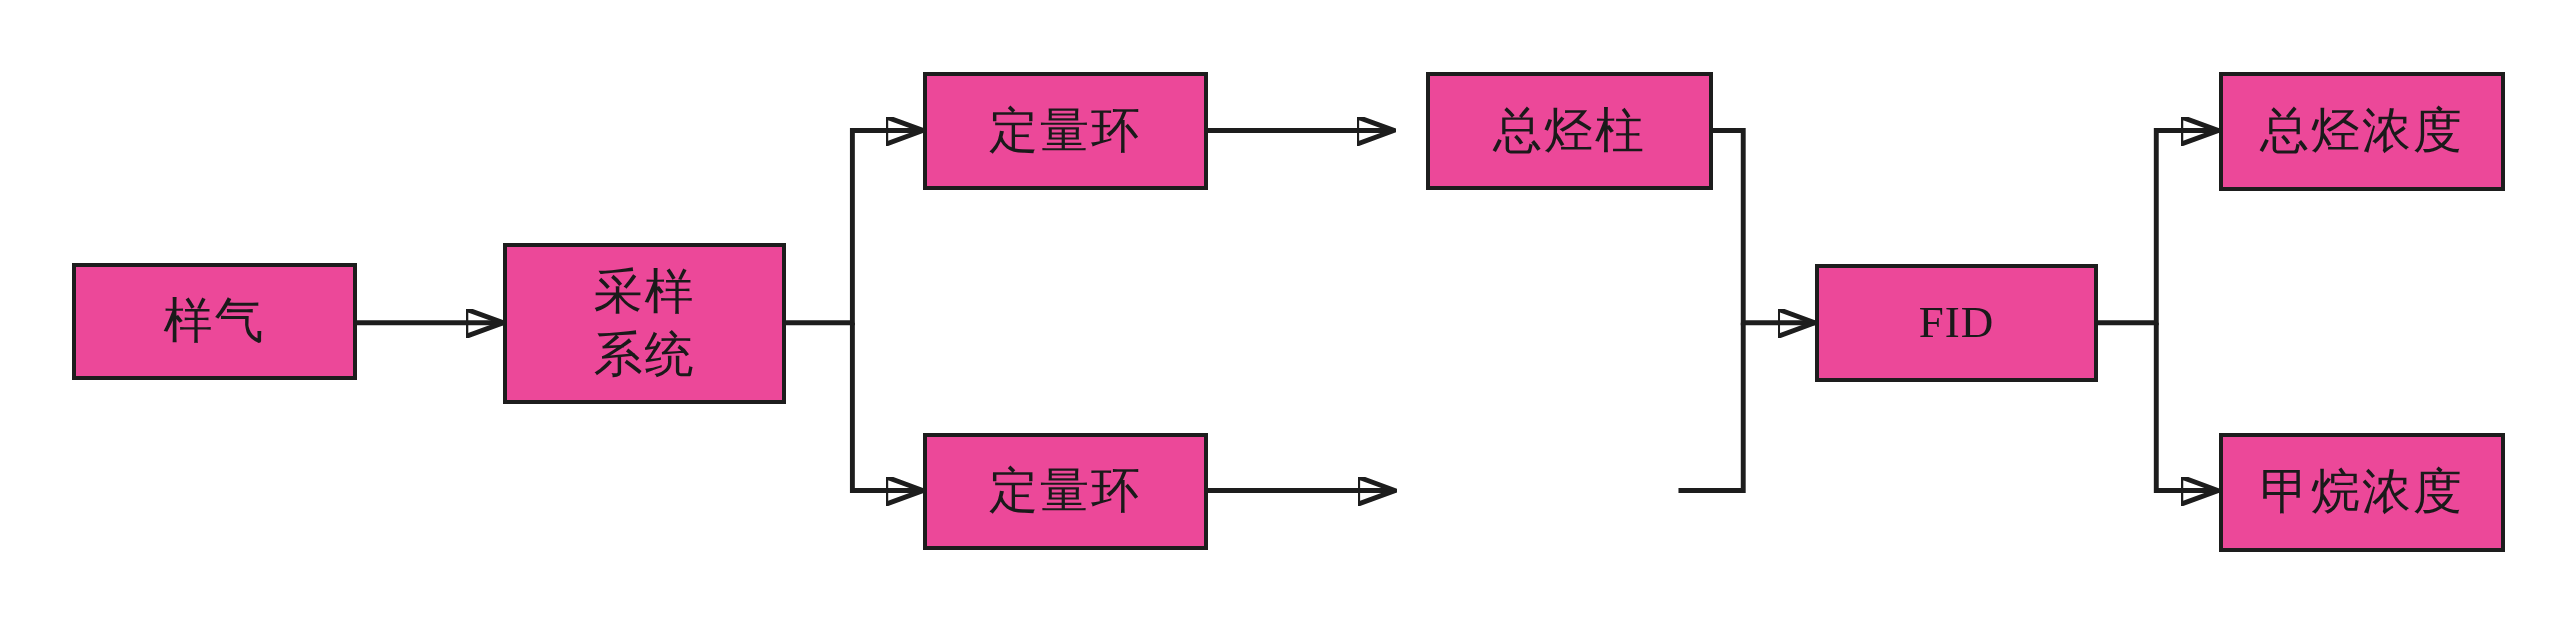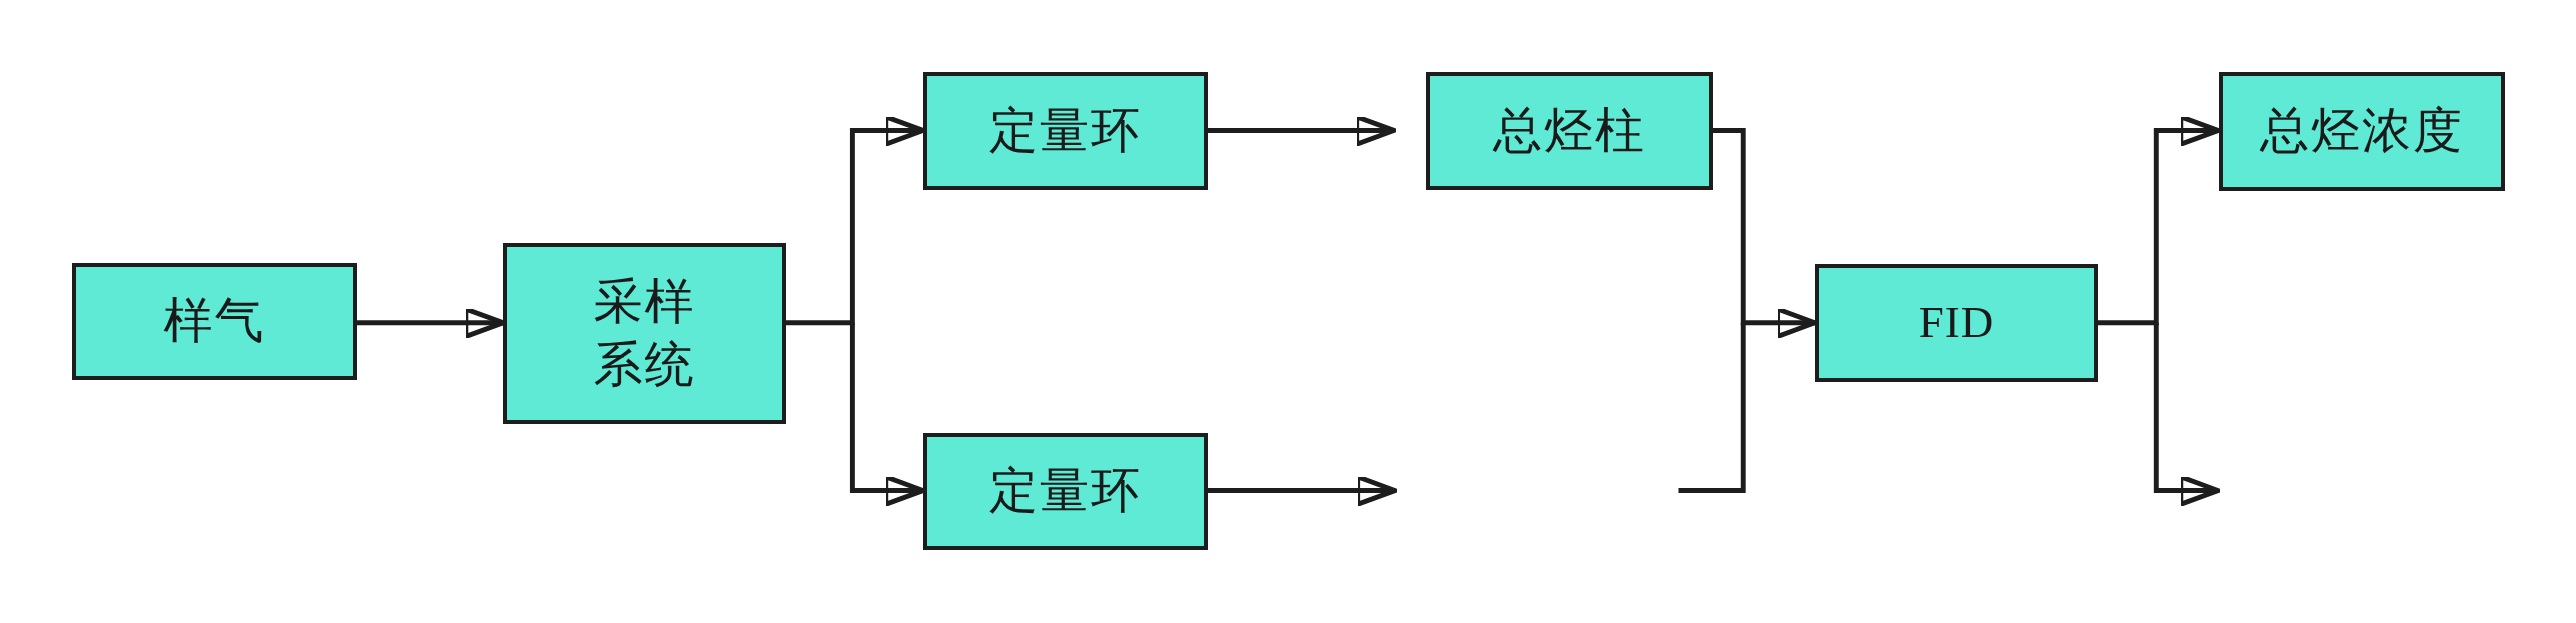--- a/index.html
+++ b/index.html
@@ -25,33 +25,33 @@
   #edges path {
     fill: none;
     stroke: #1d1d1d;
     stroke-width: 5;
     stroke-linejoin: miter;
   }
   .node {
     position: absolute;
     box-sizing: border-box;
     border: 4.9px solid #1d1d1d;
-    background: #5eead4;
+    background: #ec4899;
     color: #1a1a1a;
     display: flex;
     align-items: center;
     justify-content: center;
     text-align: center;
     font-size: 49px;
     line-height: 1.28;
     white-space: pre-line;
     letter-spacing: 2px;
   }
   .n-sample-gas          { left: 72px;   top: 263px; width: 285px; height: 117px; text-align: right; }
-  .n-sampling-system     { left: 503px;  top: 243px; width: 283px; height: 181px; }
+  .n-sampling-system     { left: 503px;  top: 243px; width: 283px; height: 161px; }
   .n-loop-top            { left: 923px;  top: 72px;  width: 285px; height: 118px; }
   .n-thc-column          { left: 1394px; top: 72px;  width: 287px; height: 118px; margin-left: 32px; }
   .n-loop-bottom         { left: 923px;  top: 433px; width: 285px; height: 117px; }
   .n-pq-column           { left: 1395px; top: 433px; width: 284px; height: 118px; }
   .n-fid                 { left: 1815px; top: 264px; width: 283px; height: 118px; font-size: 45px; letter-spacing: 1px; }
   .n-thc-concentration   { left: 2219px; top: 72px;  width: 286px; height: 119px; }
   .n-methane-concentration { left: 2219px; top: 433px; width: 286px; height: 119px; }
 </style>
 </head>
 <body>
@@ -84,15 +84,16 @@
 
   <div class="node n-thc-column">总烃柱</div>
 
   <div class="node n-loop-bottom">定量环</div>
 
 
   <div class="node n-thc-concentration">总烃浓度</div>
 
   <div class="node n-fid">FID</div>
 
+  <div class="node n-methane-concentration">甲烷浓度</div>
 
 </div>
 
 
 </body></html>

